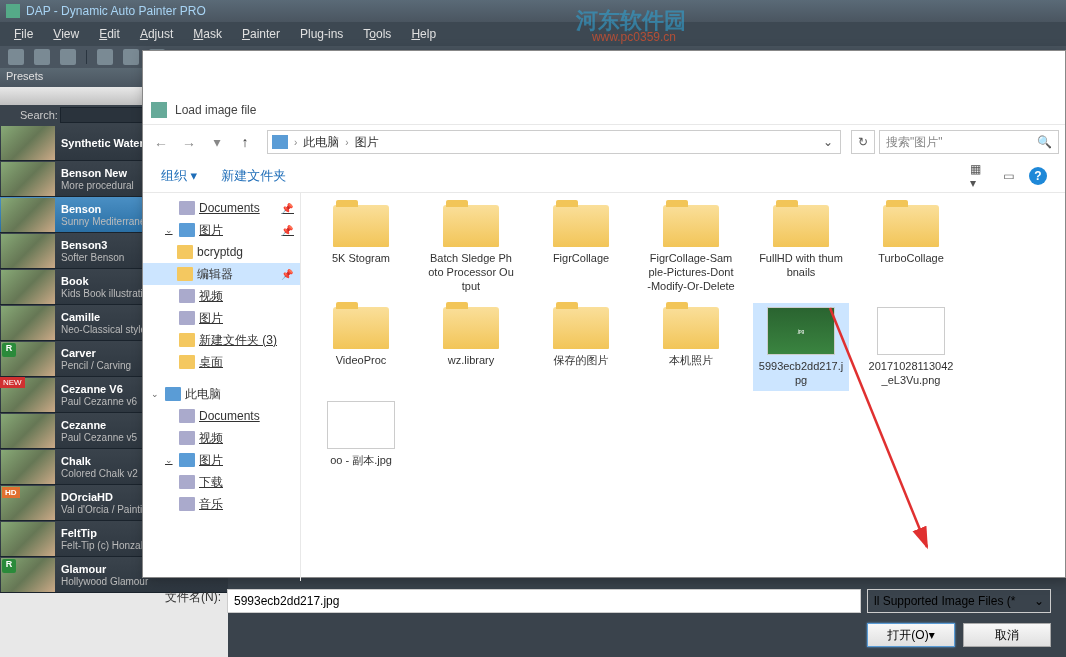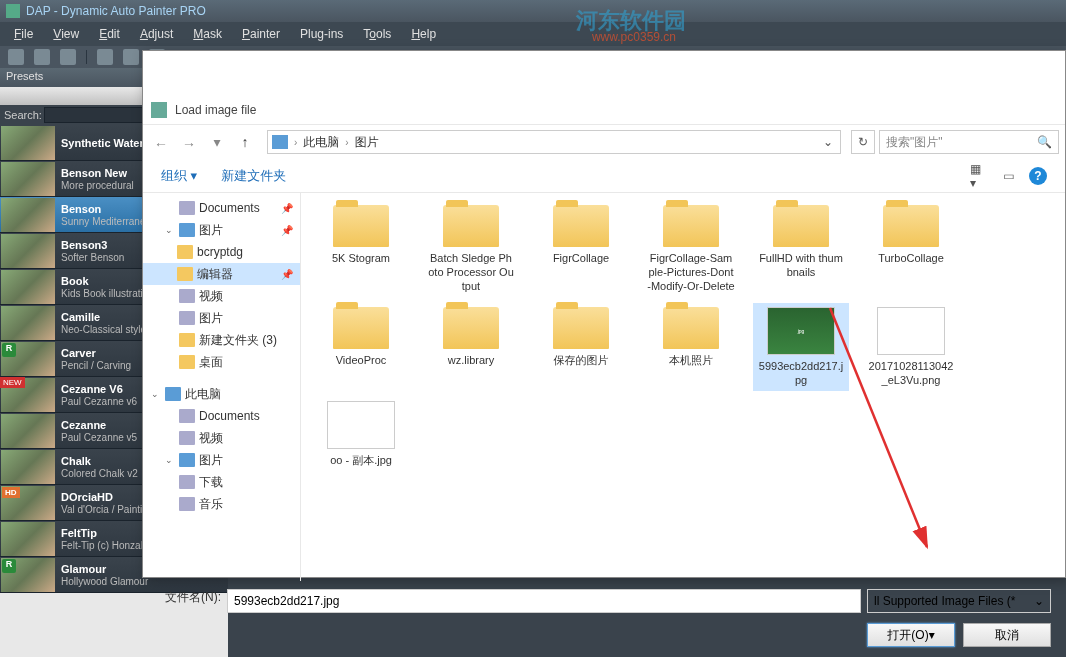--- a/index.html
+++ b/index.html
@@ -12,21 +12,21 @@
 .menubar { height: 24px; background: #3d4852; display: flex; align-items: center; padding: 0 4px; }
 .menubar span { color: #e0e0e0; padding: 3px 10px; font-size: 12px; cursor: default; }
 .menubar span u { text-decoration: underline; }
 .toolbar-row { height: 22px; background: #4a5560; display: flex; align-items: center; padding: 0 8px; gap: 10px; }
 .tb-btn { width: 16px; height: 16px; background: #7a8a94; border-radius: 2px; }
 .tb-div { width: 1px; height: 14px; background: #2a3540; }
 
 .left-panel { position: absolute; left: 0; top: 68px; width: 228px; background: #3a434c; }
 .presets-hdr { height: 19px; background: linear-gradient(#5a6872,#4a5560); color: #e0e0e0; font-size: 11px; padding: 2px 6px; }
 .get-more { height: 18px; background: linear-gradient(#e8e8e8,#c0c0c0); color: #333; font-size: 11px; text-align: right; padding: 2px 6px; }
-.search-row { height: 20px; background: #3a434c; display: flex; align-items: center; }
+.search-row { height: 20px; background: #3a434c; display: flex; align-items: center; margin-left: 16px; }
 .search-label { color: #ccc; width: 44px; padding-left: 4px; font-size: 11px; }
 .search-input { flex: 1; height: 16px; background: #2a333c; border: 1px solid #1a232c; color: #ccc; font-size: 11px; }
 
 .preset-list { }
 .preset-item { height: 36px; display: flex; align-items: center; background: linear-gradient(#3a434c,#2e3740); border-bottom: 1px solid #1a232c; position: relative; }
 .preset-item.selected { background: linear-gradient(#4a8fc4,#2a6fa4); }
 .preset-thumb { width: 54px; height: 34px; background: linear-gradient(135deg,#8a7,#675,#ca8); margin: 1px 6px 1px 1px; }
 .preset-text { flex: 1; overflow: hidden; }
 .preset-title { color: #fff; font-weight: bold; font-size: 11px; line-height: 14px; }
 .preset-sub { color: #bbb; font-size: 10px; line-height: 12px; white-space: nowrap; }
@@ -66,21 +66,21 @@
 
 .dlg-body { height: 388px; display: flex; }
 .tree { width: 158px; border-right: 1px solid #e8e8e8; padding: 4px 0; overflow: hidden; font-size: 12px; }
 .tree-item { height: 22px; display: flex; align-items: center; padding-left: 8px; gap: 4px; color: #333; white-space: nowrap; }
 .tree-item.sel { background: #cce5ff; }
 .tree-exp { width: 10px; color: #666; font-size: 9px; }
 .tree-ico { width: 16px; height: 14px; background: #f4c860; border-radius: 1px; }
 .tree-ico.pc { background: #5a9cd6; }
 .tree-ico.doc { background: #aac; }
 .tree-pin { color: #888; font-size: 10px; margin-left: auto; margin-right: 6px; }
-.tree-item.indent1 { padding-left: 22px; }
+.tree-item.indent1 { padding-left: 22px; text-decoration: underline; }
 .tree-item.indent2 { padding-left: 20px; }
 
 .files { flex: 1; padding: 8px 12px; display: flex; flex-wrap: wrap; align-content: flex-start; gap: 6px 14px; overflow: hidden; position: relative; }
 .file-item { width: 96px; display: flex; flex-direction: column; align-items: center; padding: 4px; }
 .file-item.sel { background: #cce5ff; }
 .folder-ico { width: 56px; height: 42px; background: linear-gradient(#fadf9a,#f2c558); border-radius: 3px 3px 1px 1px; position: relative; margin-bottom: 4px; }
 .folder-ico::before { content: ''; position: absolute; top: -5px; left: 3px; width: 22px; height: 7px; background: #f2c558; border-radius: 2px 2px 0 0; }
 .img-thumb { width: 68px; height: 48px; background: linear-gradient(#2a6430,#3a8440); border: 1px solid #ccc; margin-bottom: 4px; display: flex; align-items: center; justify-content: center; font-size: 5px; color: #fff; text-align: center; }
 .img-thumb.grid { background: #fff; display: grid; grid-template-columns: 1fr 1fr 1fr; gap: 1px; padding: 2px; }
 .img-thumb.grid > div { background: linear-gradient(#8cf,#fc8); }

